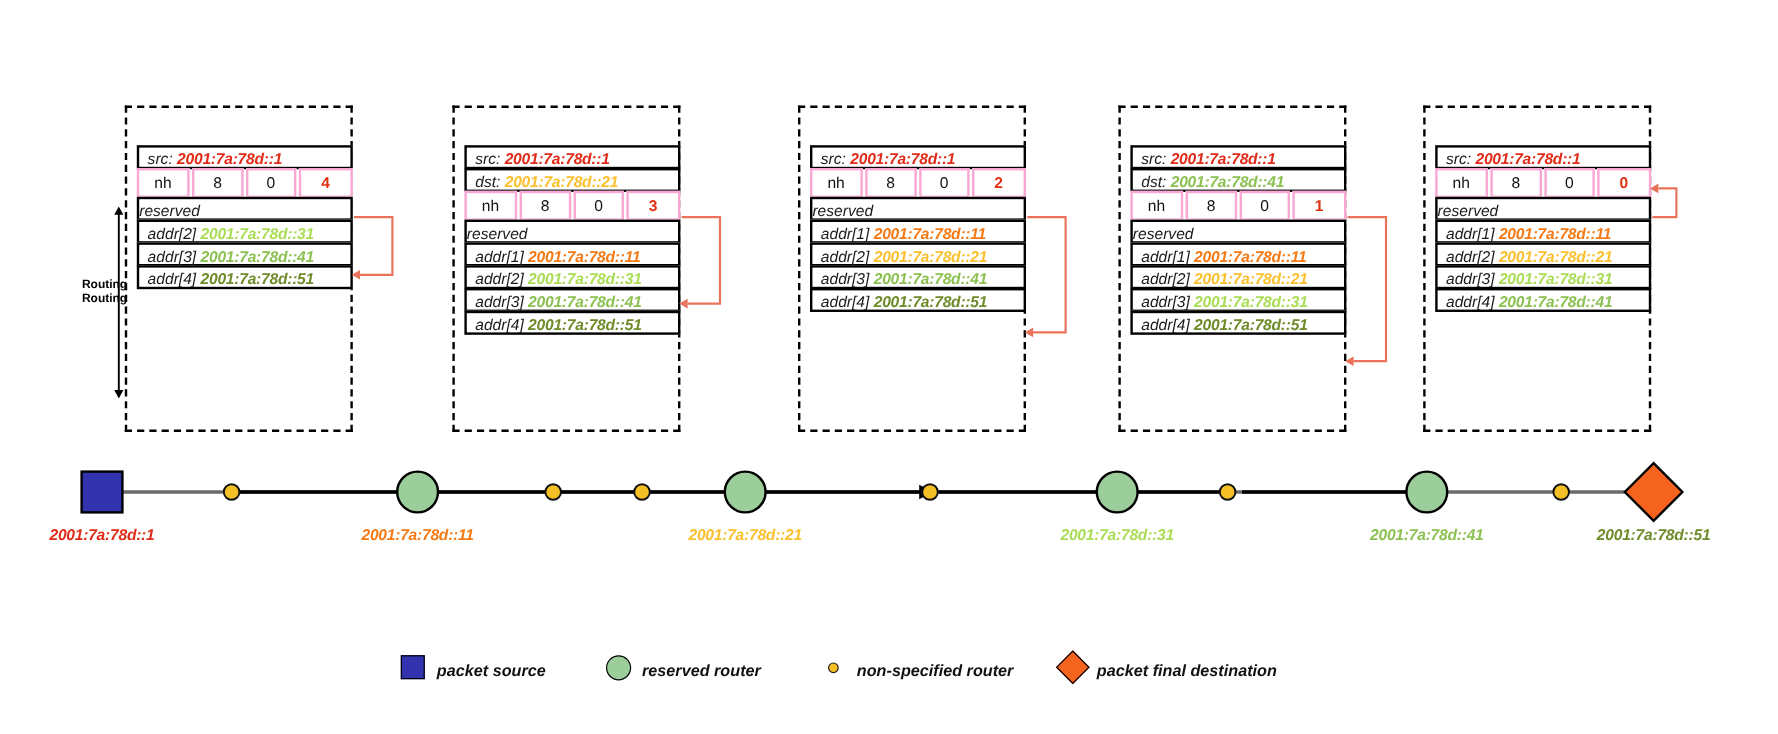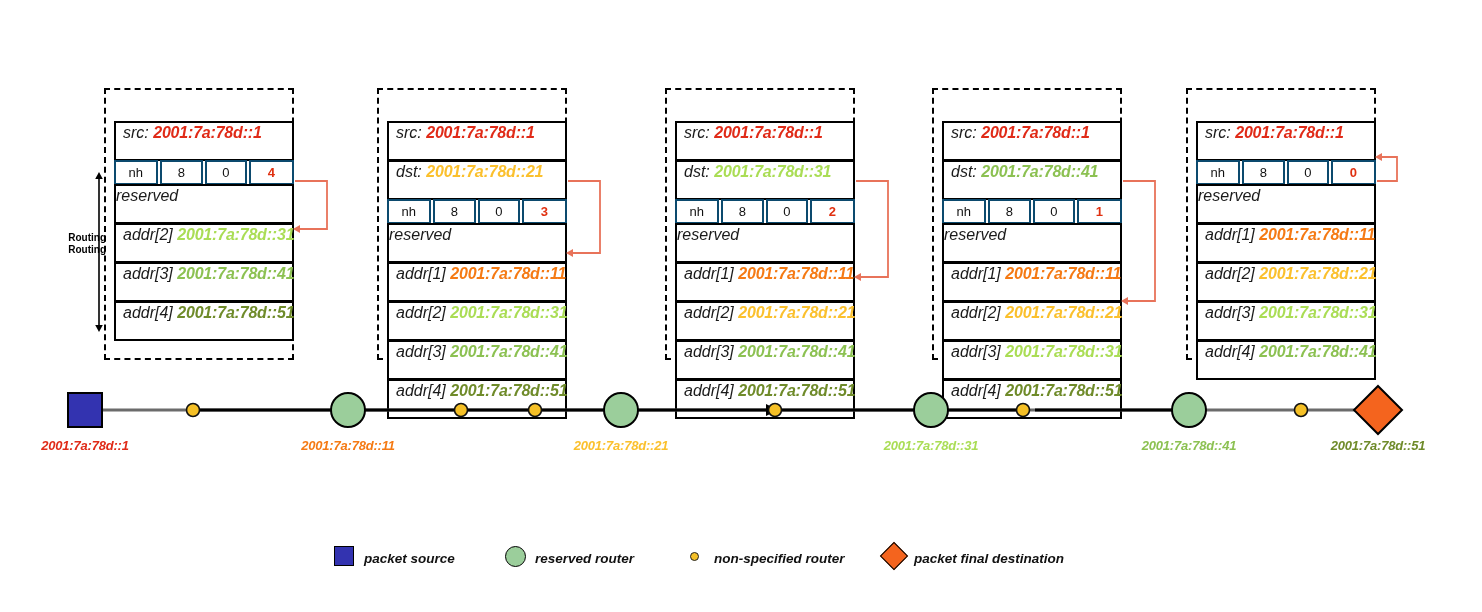--- a/index.html
+++ b/index.html
@@ -32,28 +32,28 @@
   }
   .pkt-inner {
     position: absolute;
     left: 8px;
     top: 31px;
     width: 180px;
   }
   .row {
     box-sizing: border-box;
     border: 2px solid #000;
-    height: 40px;
+    height: 20px;
     line-height: 20px;
     background: #fff;
     white-space: nowrap;
     overflow: visible;
     font-style: italic;
     font-weight: bold;
-    font-size: 16px;
+    font-size: 13px;
     padding-left: 7px;
     margin-bottom: -1px;
     position: relative;
   }
   .row .lbl {
     color: #1a1a1a;
     font-weight: normal;
     font-style: italic;
   }
   .row .val {
@@ -70,21 +70,21 @@
 
   
   .nhrow {
     height: 25px;
     display: flex;
     margin-bottom: -1px;
     position: relative;
   }
   .nhcell {
     box-sizing: border-box;
-    border: 2px solid #0c4a6e;
+    border: 2px solid #f9a8d4;
     height: 25px;
     line-height: 21px;
     text-align: center;
     font-size: 13px;
     background: #fff;
     margin-right: 2px;
     color: #111;
   }
   .nhcell:last-child { margin-right: 0; }
   .nhcell.w1 { width: 44px; }
@@ -227,21 +227,20 @@
           <div class="row"><span class="lbl">addr[4] </span><span class="val" style="color: rgb(111, 139, 42);">2001:7a:78d::51</span></div>
         </div>
         <svg class="conn" viewBox="0 0 190 272">
           <path d="M 189 91 L 221 91 L 221 163 L 194 163" fill="none" stroke="#e8735a" stroke-width="1.8"></path>
           <polygon points="187,163 194,159 194,167" fill="#e8735a"></polygon>
         </svg>
       </div>
       <div class="pkt" style="left: 665px;">
         <div class="pkt-inner">
           <div class="row"><span class="lbl">src: </span><span class="val" style="color: rgb(224, 43, 24);">2001:7a:78d::1</span></div>
-          <div class="row"><span class="lbl">dst: </span><span class="val" style="color: rgb(170, 221, 85);">2001:7a:78d::31</span></div>
           <div class="nhrow">
             <div class="nhcell w1">nh</div>
             <div class="nhcell w2">8</div>
             <div class="nhcell w3">0</div>
             <div class="nhcell w4 seg">2</div>
           </div>
           <div class="row reserved">reserved</div>
           <div class="row"><span class="lbl">addr[1] </span><span class="val" style="color: rgb(245, 122, 20);">2001:7a:78d::11</span></div>
           <div class="row"><span class="lbl">addr[2] </span><span class="val" style="color: rgb(251, 192, 45);">2001:7a:78d::21</span></div>
           <div class="row"><span class="lbl">addr[3] </span><span class="val" style="color: rgb(140, 193, 82);">2001:7a:78d::41</span></div>

